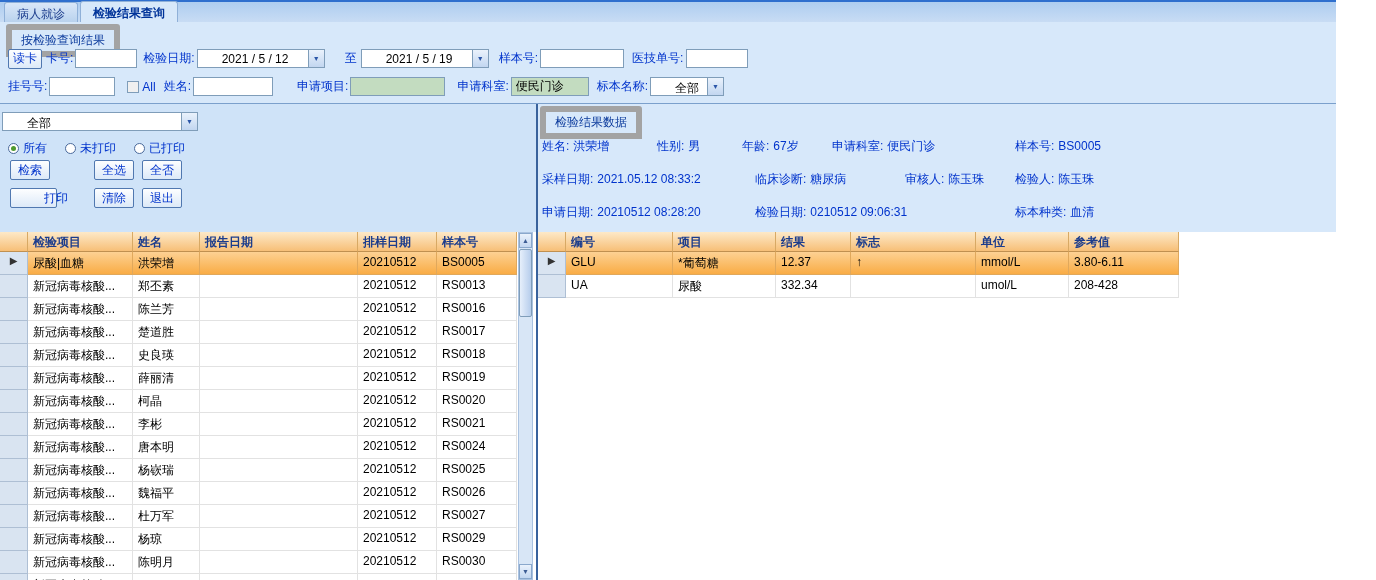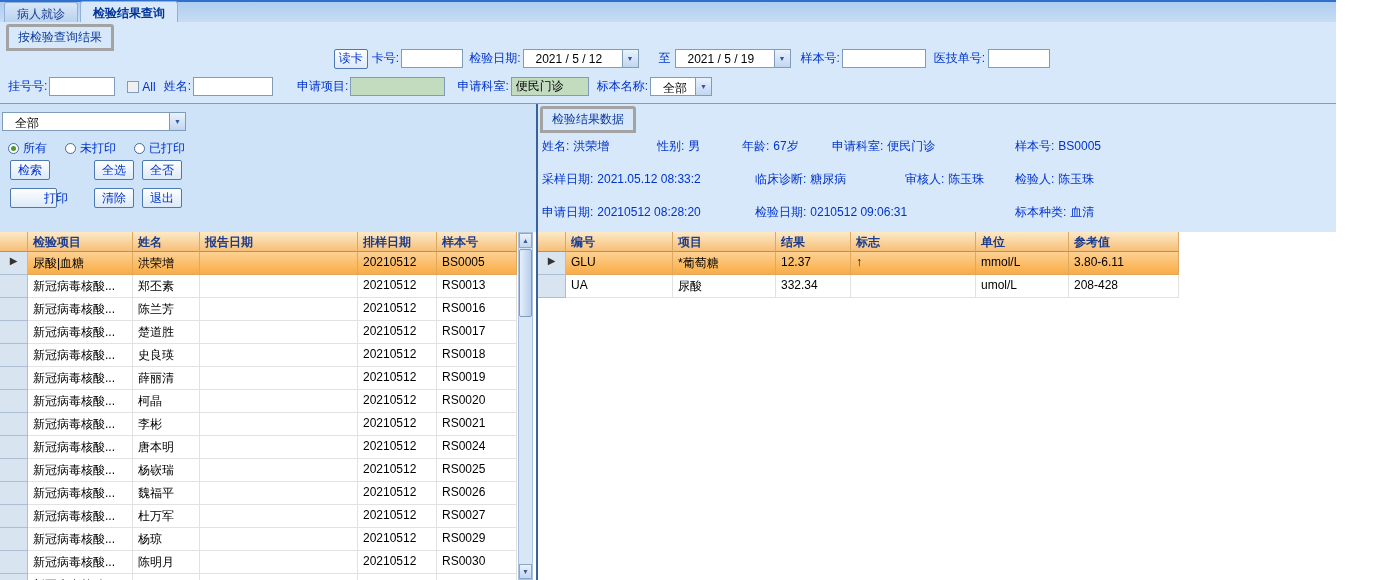--- a/index.html
+++ b/index.html
@@ -27,40 +27,40 @@
   .tab.active {
     background:#d7e8fa; font-weight:bold; color:#003399; height:21px;
   }
   
   .query {
     position:absolute; left:0; top:22px; width:1376px; height:82px;
     background:#d7e8fa; border-bottom:1px solid #7ba0cc;
   }
   .group-tab {
     position:absolute; left:6px; top:2px;
-    border:3px solid #a3a3a3; border-radius:3px 3px 0 0;
+    border:6px solid #a3a3a3; border-radius:3px 3px 0 0;
     padding:2px 9px; color:#0b3a9c; background:#d7e8fa; white-space:nowrap;
   }
   .form-row {
     position:absolute; left:0; width:1376px; height:21px;
     display:flex; align-items:center; padding-left:8px; white-space:nowrap;
   }
-  .row1 { top:26px;justify-content:center; }
+  .row1 { top:26px; }
   .row2 { top:54px; }
   .lbl { color:#0033cc; }
   .txt {
     height:19px; border:1px solid #7f9db9; background:#fff;
     font:12px "Liberation Sans","DejaVu Sans",sans-serif; padding:0 4px;
   }
   .txt.green { background:#c3dcc0; }
   .w62{width:62px;} .w66{width:66px;} .w80{width:80px;} .w84{width:84px;} .w95{width:95px;} .w78{width:78px;}
   .combo {
     display:inline-flex; height:19px; border:1px solid #7f9db9; background:#fff;
   }
-  .combo-text { padding:2px 12px; overflow:hidden; white-space:nowrap; }
+  .combo-text { padding:2px 12px; overflow:hidden; white-space:nowrap;margin-left:12px; }
   .combo-btn {
     width:16px; border-left:1px solid #7f9db9;
     background:linear-gradient(#eaf2fc,#c2d6f0);
     font-size:7px; color:#2c56a8; display:flex; align-items:center; justify-content:center;
     cursor:pointer;
   }
   .cw100 .combo-text{width:98px;} .cw45 .combo-text{width:44px;} .cw167 .combo-text{width:166px;}
   .btn {
     height:20px; border:1px solid #5078b0; border-radius:2px;
     background:linear-gradient(#fdfeff,#dce9f8); color:#0033cc;

